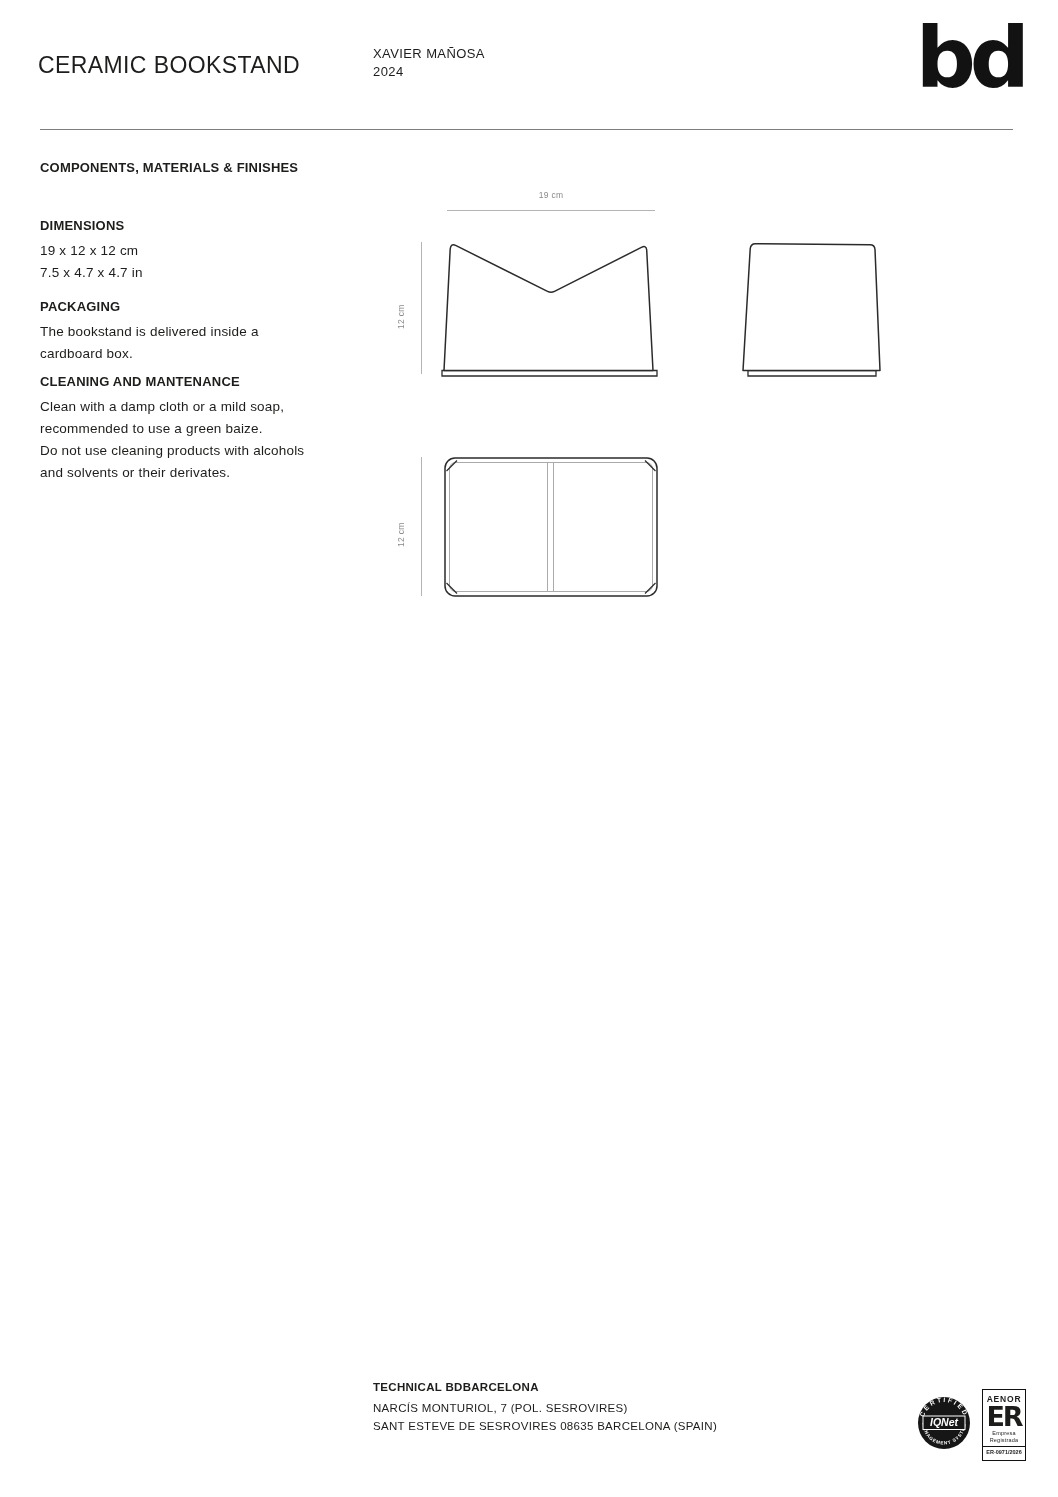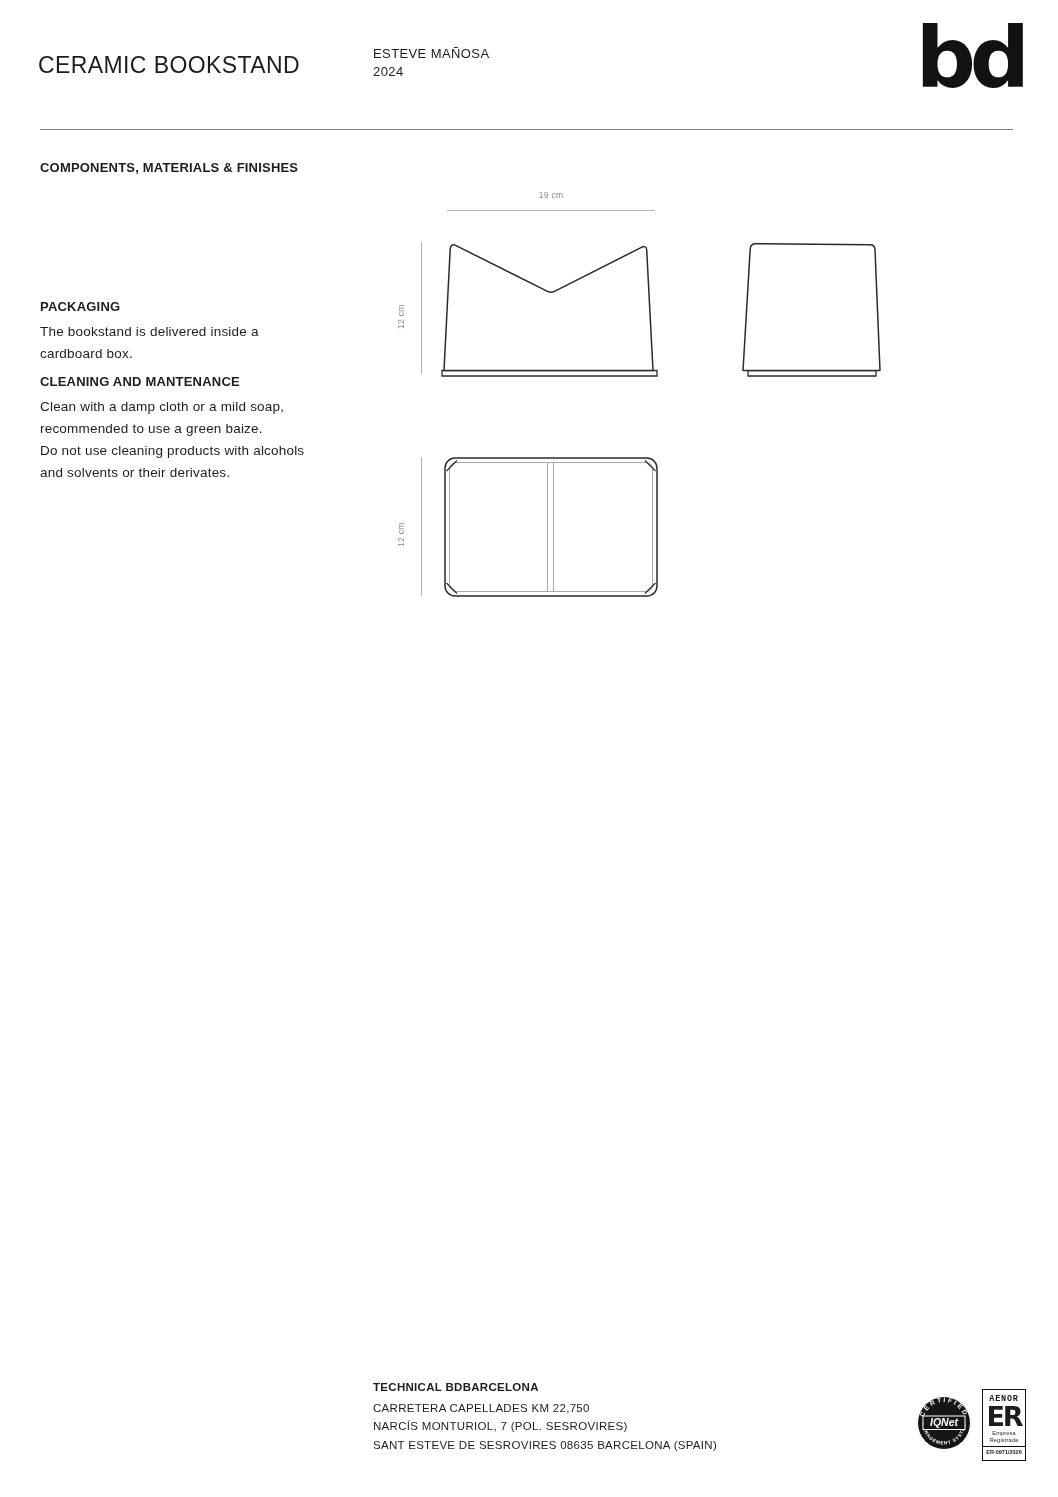--- a/index.html
+++ b/index.html
@@ -31,40 +31,45 @@
   .fcol{position:absolute;top:1381px;}
   .fcol.company{left:40px;width:320px;}
   .fcol.technical{left:373px;width:450px;}
   .fcol h4{font-size:11.5px;font-weight:bold;letter-spacing:.3px;margin:0 0 6px 0;}
   .fcol .line{font-size:11.5px;line-height:18.4px;letter-spacing:.3px;}
   .badge-iqnet{position:absolute;left:916px;top:1395px;width:56px;height:56px;}
   .badge-aenor{
     position:absolute;left:982px;top:1389px;width:44px;height:72px;border:1px solid #111;
     box-sizing:border-box;text-align:center;background:#fff;
   }
-  .aenor-brand{font-size:8.5px;font-weight:bold;letter-spacing:.8px;margin-top:4px;font-family:Liberation Mono, monospace;}
+  .aenor-brand{font-size:8.5px;font-weight:bold;letter-spacing:.8px;margin-top:4px;font-family:Liberation Sans, sans-serif;}
   .aenor-er{font-size:27px;line-height:26px;font-weight:bold;letter-spacing:-2px;font-family:"DejaVu Sans", sans-serif;}
   .aenor-small{font-size:5.5px;line-height:6.5px;letter-spacing:.2px;}
   .aenor-code{border-top:1px solid #111;margin-top:3px;font-size:5.5px;font-weight:bold;line-height:10px;}
 </style>
 </head>
 <body>
 
 <div class="page">
 
   <h1 class="title">CERAMIC BOOKSTAND</h1>
   <div class="designer">
-    <div>ESTEVE MAÑOSA</div>
+    <div>XAVIER MAÑOSA</div>
     <div>2024</div>
   </div>
   <div class="logo">bd</div>
   <div class="rule"></div>
 
   <div class="section s1">
     <h3>COMPONENTS, MATERIALS &amp; FINISHES</h3>
+  </div>
+  <div class="section s2">
+    <h3>DIMENSIONS</h3>
+    <div class="line">19 x 12 x 12 cm</div>
+    <div class="line">7.5 x 4.7 x 4.7 in</div>
   </div>
   <div class="section s3">
     <h3>PACKAGING</h3>
     <div class="line">The bookstand is delivered inside a</div>
     <div class="line">cardboard box.</div>
   </div>
   <div class="section s4">
     <h3>CLEANING AND MANTENANCE</h3>
     <div class="line">Clean with a damp cloth or a mild soap,</div>
     <div class="line">recommended to use a green baize.</div>
@@ -92,21 +97,20 @@
 
   <svg class="drawing" style="left:438px;top:452px;" width="224" height="150" viewBox="0 0 224 150">
     <rect x="7" y="6" width="212" height="138" rx="10" fill="#fff" stroke="#2b2b2b" stroke-width="1.5"></rect>
     <rect x="11.5" y="10.5" width="203" height="129" rx="6" fill="none" stroke="#ababab" stroke-width="1"></rect>
     <path d="M 8.5,19 L 19,8.5 M 207,8.5 L 217.5,19 M 217.5,131 L 207,141.5 M 19,141.5 L 8.5,131" stroke="#2b2b2b" stroke-width="1.2" fill="none"></path>
     <path d="M 109.5,10.5 V 139.5 M 115.5,10.5 V 139.5" stroke="#ababab" stroke-width="1" fill="none"></path>
   </svg>
 
   <div class="fcol technical">
     <h4>TECHNICAL BDBARCELONA</h4>
-    <div class="line">CARRETERA CAPELLADES KM 22,750</div>
     <div class="line">NARCÍS MONTURIOL, 7 (POL. SESROVIRES)</div>
     <div class="line">SANT ESTEVE DE SESROVIRES 08635 BARCELONA (SPAIN)</div>
   </div>
 
   <svg class="badge-iqnet" viewBox="0 0 56 56">
     <circle cx="28" cy="28" r="26" fill="#161616"></circle>
     <defs>
       <path id="arcTop" d="M 7,28 A 21 21 0 0 1 49,28"></path>
       <path id="arcBot" d="M 6.5,28 A 21.5 21.5 0 0 0 49.5,28"></path>
     </defs>

